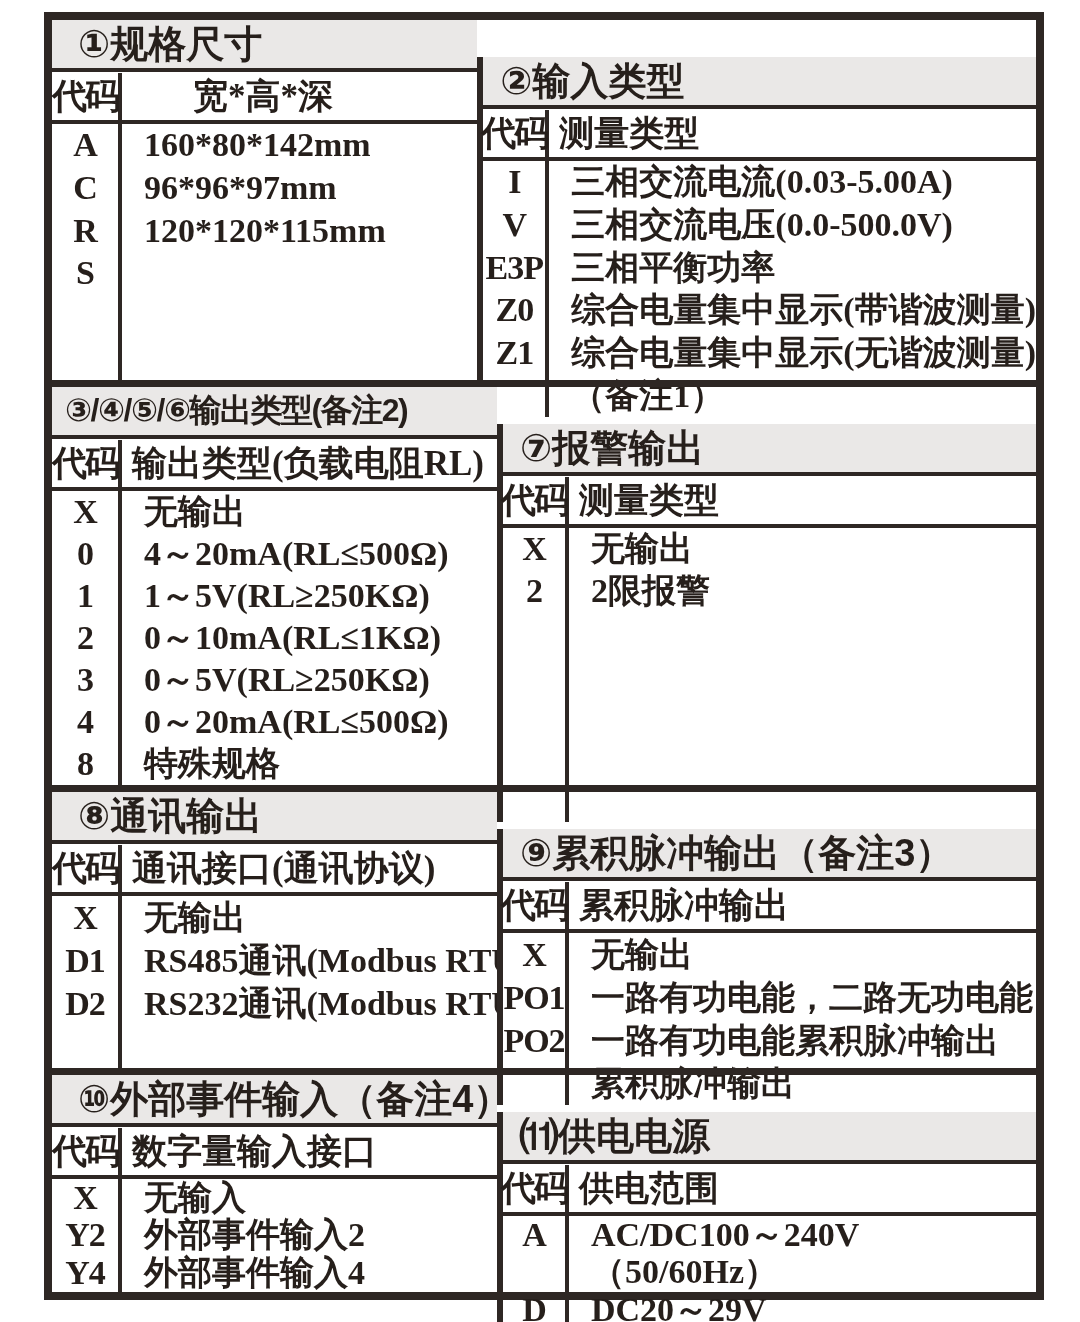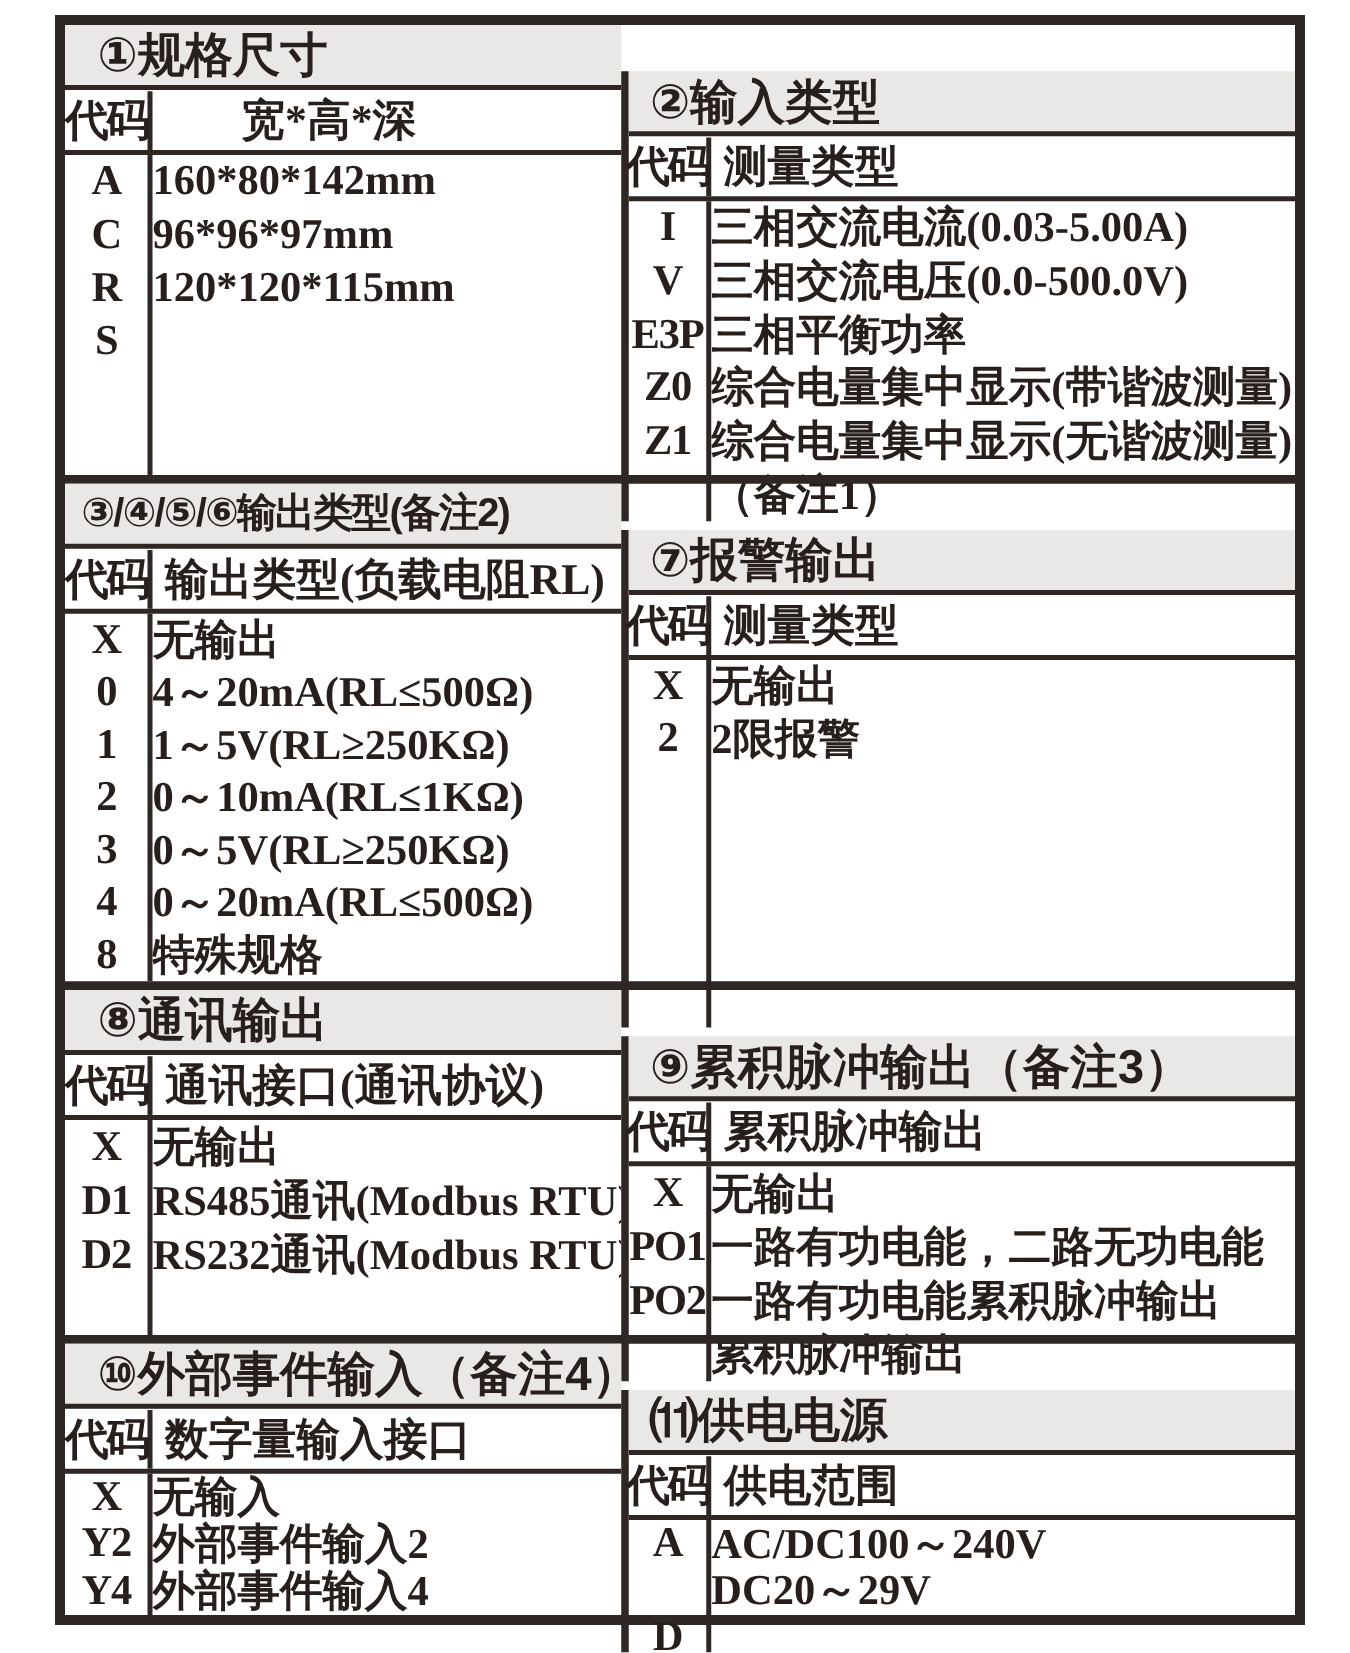--- a/index.html
+++ b/index.html
@@ -76,21 +76,21 @@
   .half.left  .codes{width:70px;flex:0 0 70px;}
   .half.right .codes{width:66px;flex:0 0 66px;}
   .descs{flex:1;display:flex;flex-direction:column;overflow:hidden;}
 
   .cell{
     display:flex;align-items:center;
     font-weight:700;font-size:34px;
     white-space:nowrap;
   }
   .code-cell{justify-content:center;letter-spacing:-1px;}
-  .desc-cell{padding-left:0;}
+  .desc-cell{padding-left:22px;}
   .g1 .cell{height:42.66px;flex:0 0 42.66px;}
   .g2 .cell{height:42px;flex:0 0 42px;}
   .g3 .cell{height:43px;flex:0 0 43px;}
   .g4 .cell{height:37.6px;flex:0 0 37.6px;}
 </style>
 </head>
 <body>
 
 <div class="page">
   <div class="spec-table">
@@ -276,20 +276,21 @@
           <div class="desc-h">供电范围</div>
         </div>
         <div class="data">
           <div class="codes">
               <div class="cell code-cell">A</div>
               <div class="cell code-cell"></div>
               <div class="cell code-cell">D</div>
             </div>
           <div class="descs">
               <div class="cell desc-cell">AC/DC100～240V</div>
+              <div class="cell desc-cell">（50/60Hz）</div>
               <div class="cell desc-cell">DC20～29V</div>
             </div>
         </div>
       </div>
     </div>
 
   </div>
 </div>
 
 </body></html>

